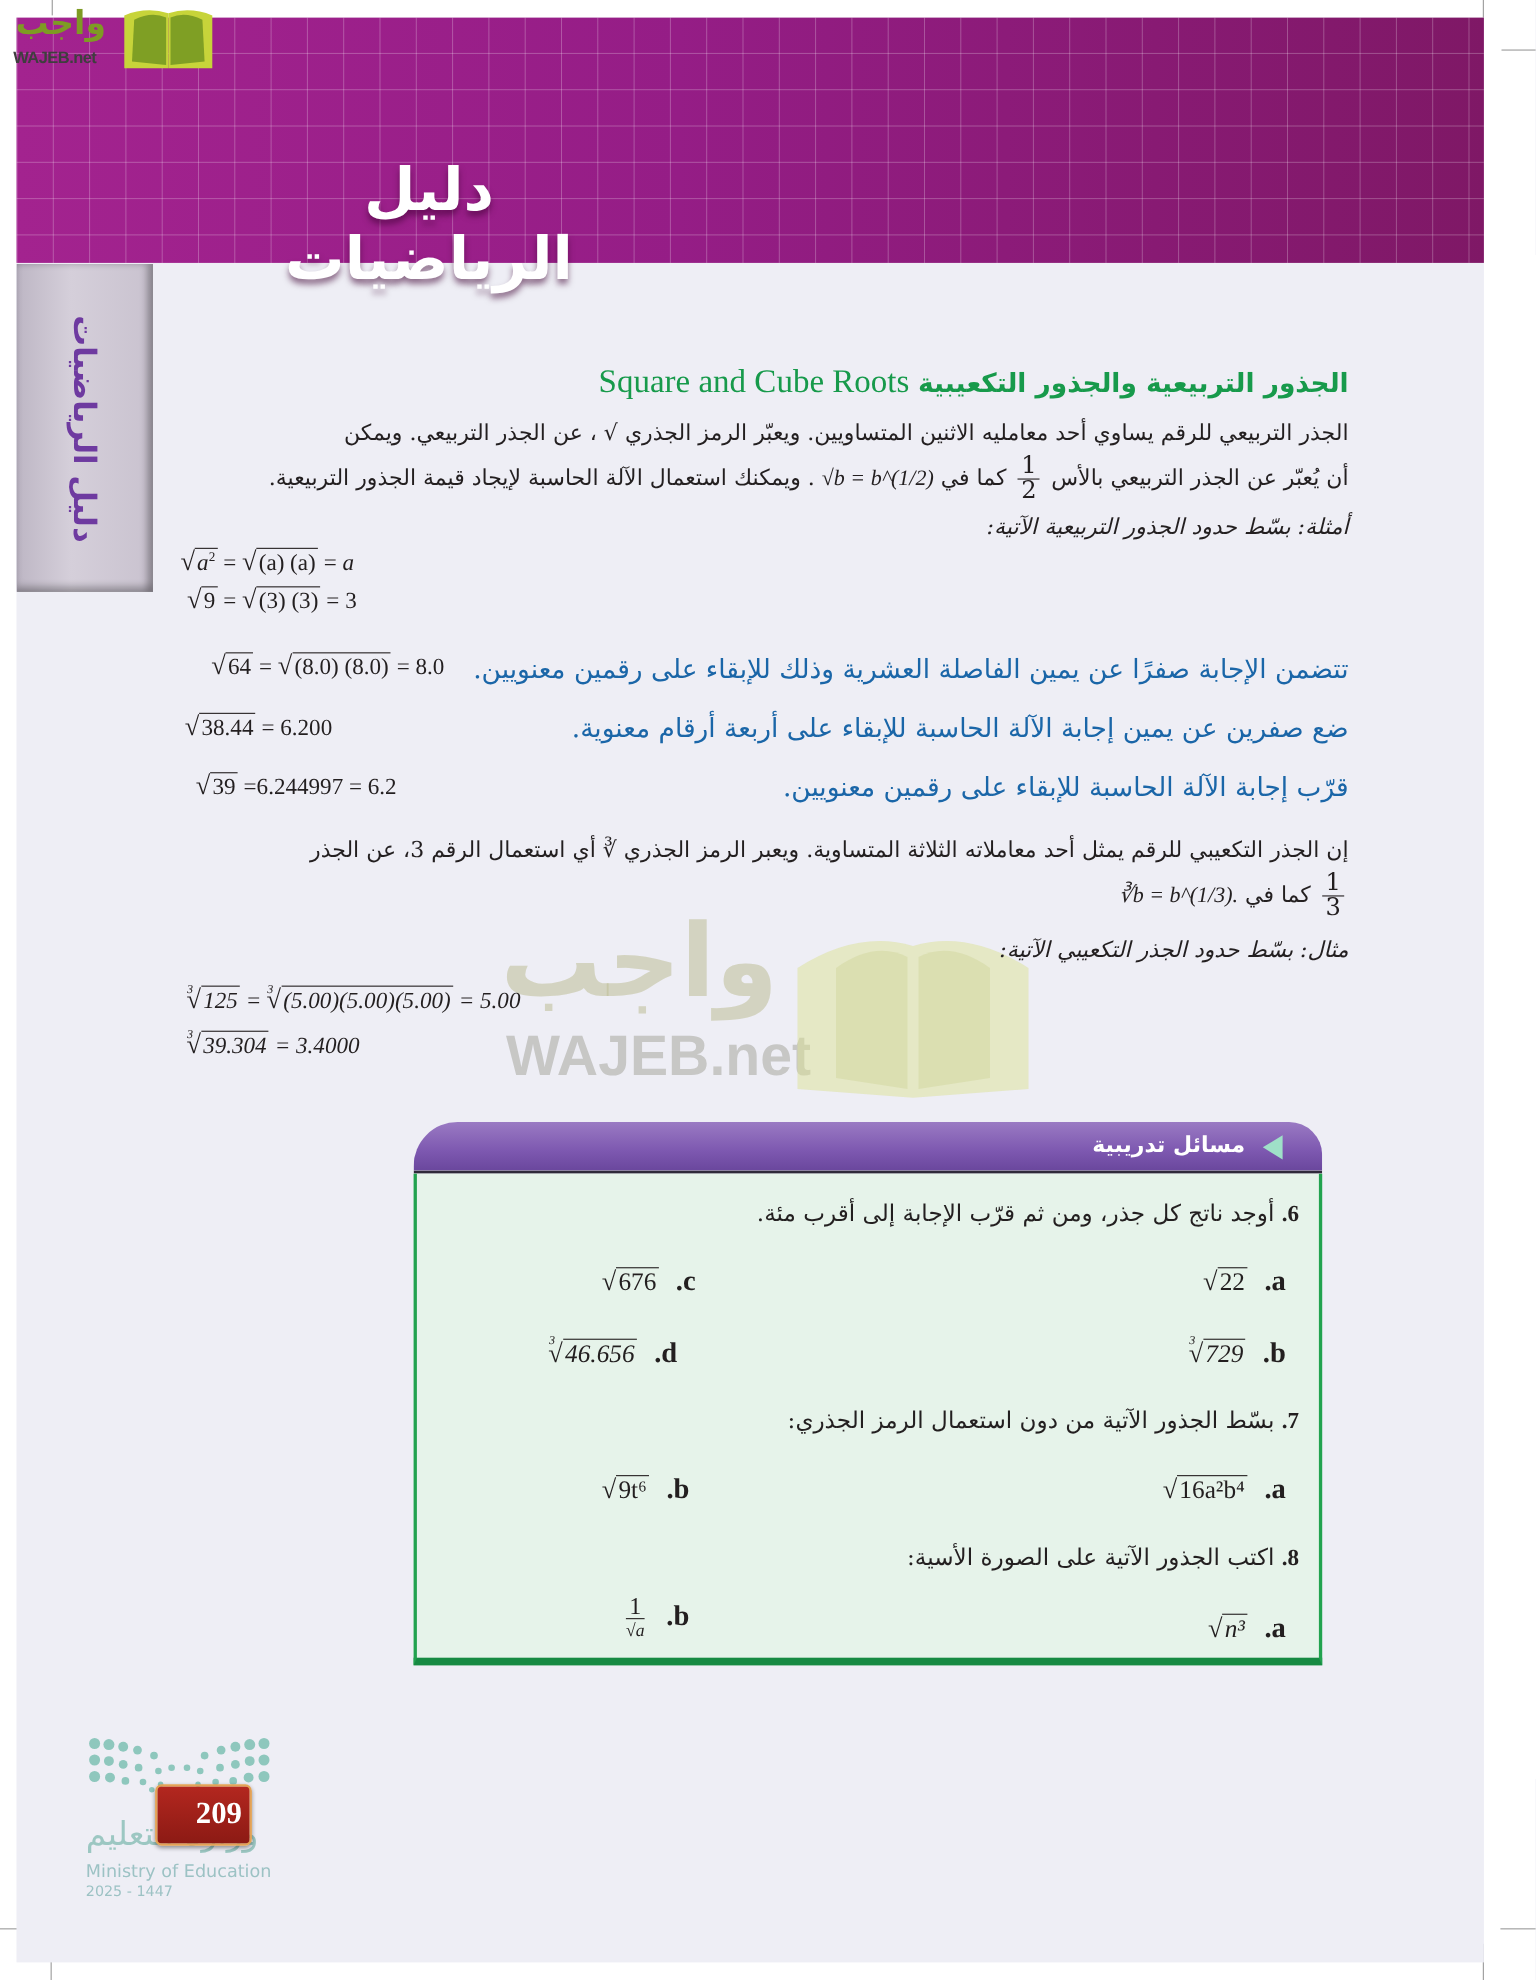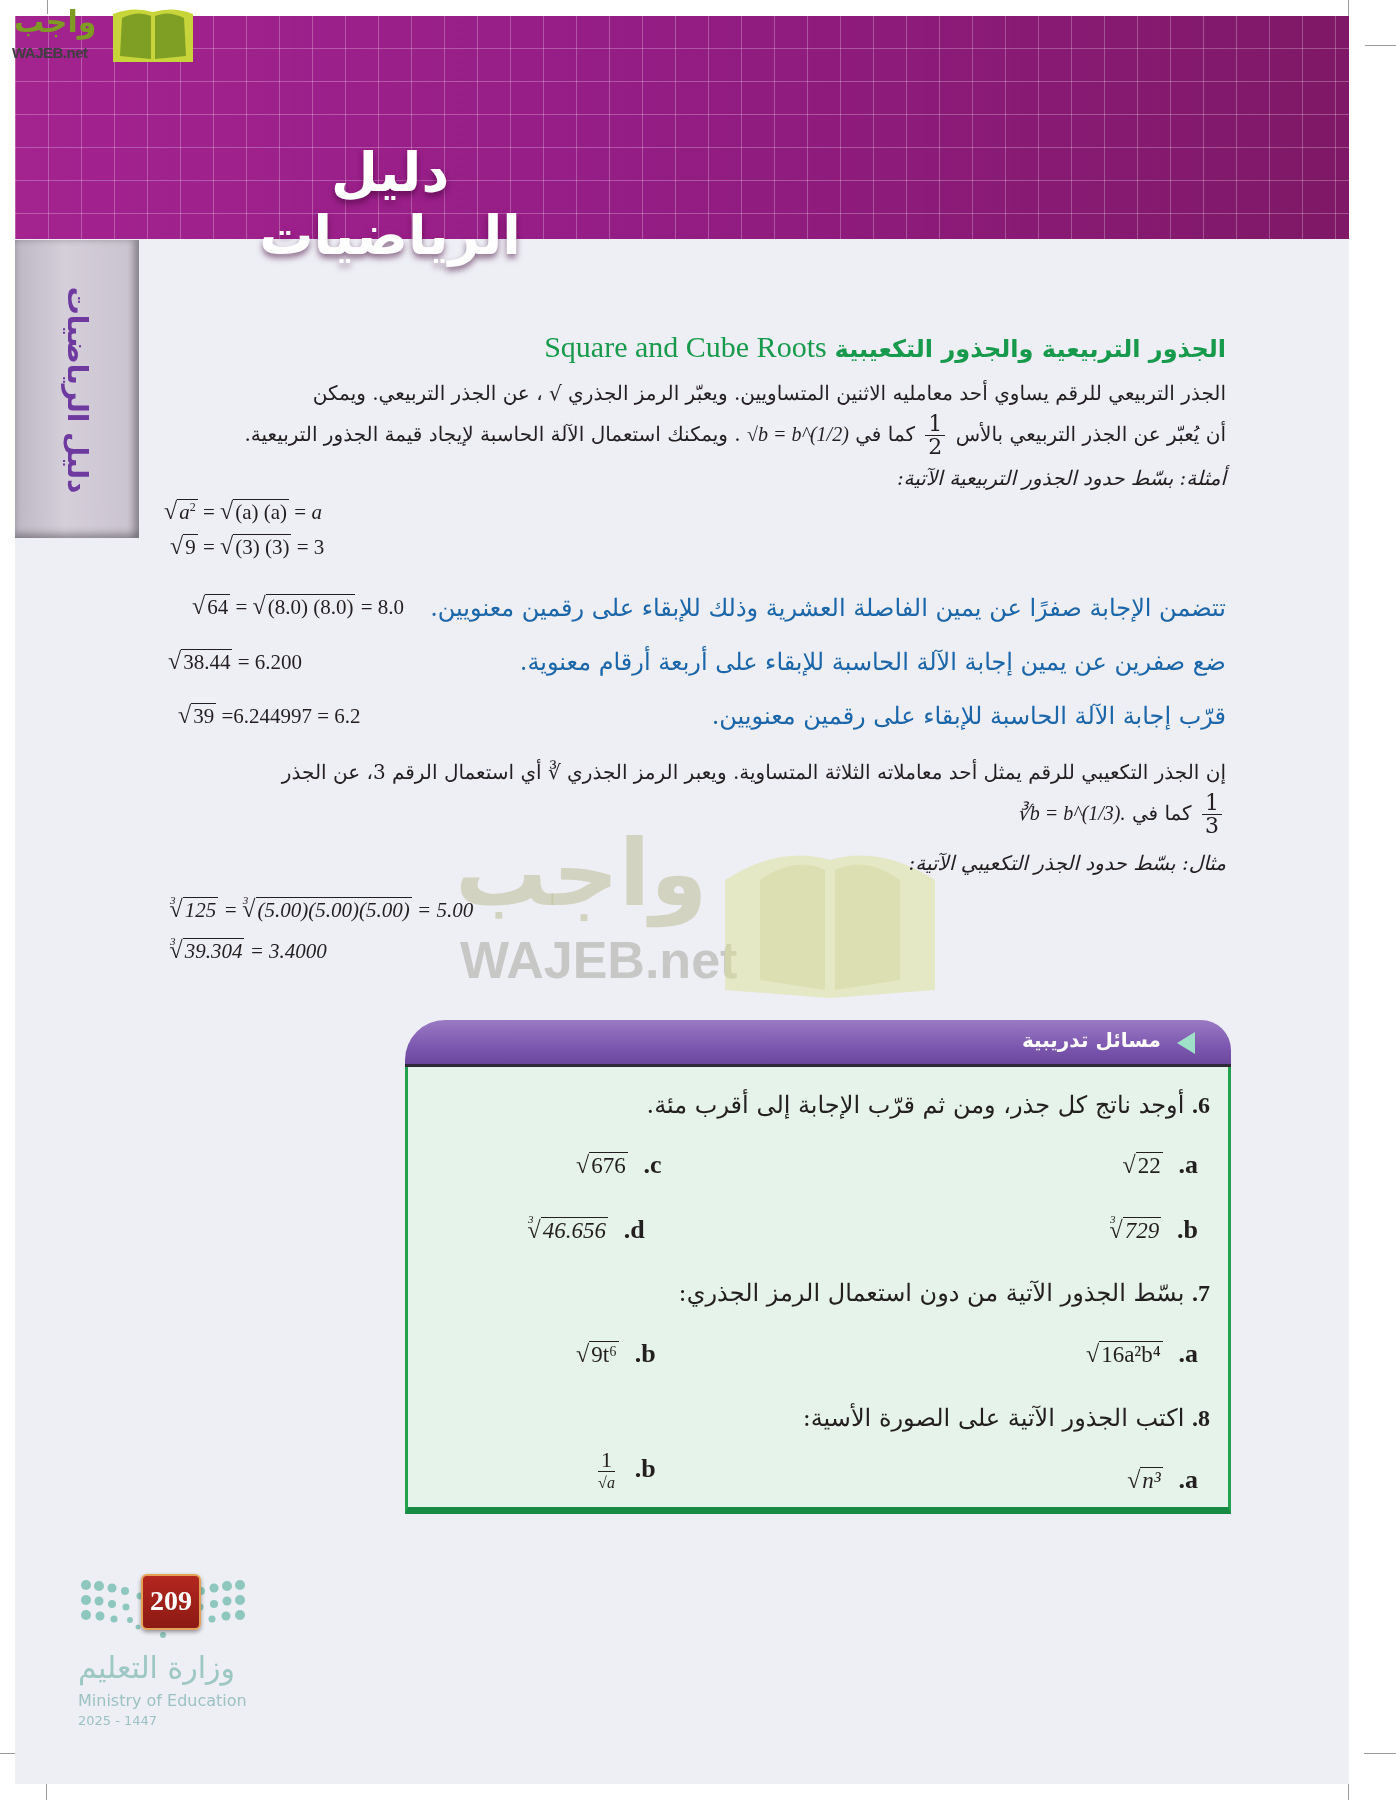--- a/index.html
+++ b/index.html
@@ -66,51 +66,51 @@
   sup.s { font-size:12px; }
   .idx { font-size:11px; vertical-align:top; position:relative; top:-2px; margin-right:-6px; }
 
   
   .wm { position:absolute; left:430px; top:830px; width:520px; height:170px; pointer-events:none; }
   .wm-ar { position:absolute; left:25px; top:-10px; font-family:"DejaVu Sans",sans-serif; font-weight:bold; font-size:92px; color:rgba(190,190,150,0.55); direction:rtl; }
   .wm-en { position:absolute; left:30px; top:100px; font-family:"Liberation Sans",sans-serif; font-weight:bold; font-size:52px; color:rgba(150,150,140,0.45); }
   .wm-book { position:absolute; left:290px; top:10px; width:220px; height:160px; }
 
   
-  .practice { position:absolute; left:405px; top:1020px; width:698px; height:498px; }
+  .practice { position:absolute; left:376px; top:1020px; width:698px; height:498px; }
   .practice-head {
     position:absolute; left:0; top:0; width:826px; height:44px;
     background:linear-gradient(180deg,#9a7ac3 0%,#7d58b0 60%,#6a479d 100%);
     border-radius:40px 30px 0 0;
     border-bottom:3px solid #2f2a3a;
   }
   .practice-head-label { position:absolute; right:70px; top:8px; color:#ffffff; font-family:"DejaVu Sans",sans-serif; font-weight:bold; font-size:20px; direction:rtl; }
   .practice-head-arrow { position:absolute; right:36px; top:12px; width:0; height:0; border-top:11px solid transparent; border-bottom:11px solid transparent; border-right:18px solid #9fe0c8; }
   .practice-body {
     position:absolute; left:0; top:47px; width:820px; height:440px;
     background:#e6f3ea; border-left:3px solid #22a24f; border-right:3px solid #22a24f;
     border-bottom:7px solid #178a43;
   }
-  .q { position:absolute; right:18px; font-size:24px; direction:rtl; white-space:nowrap; font-family:"DejaVu Serif",serif; }
+  .q { position:absolute; right:18px; font-size:21px; direction:rtl; white-space:nowrap; font-family:"DejaVu Serif",serif; }
   .q b { font-family:"Liberation Serif",serif; }
   .item { position:absolute; font-family:"Liberation Serif",serif; font-size:23px; white-space:nowrap; }
   .item .lbl { font-weight:bold; font-size:26px; margin-left:10px; }
 
   
   .ministry { position:absolute; left:70px; top:1575px; width:200px; height:160px; }
   .dots { position:absolute; left:8px; top:4px; width:170px; height:60px; }
   .min-ar { position:absolute; left:8px; top:75px; font-family:"DejaVu Sans",sans-serif; font-size:30px; color:#9cc7c2; direction:rtl; }
   .min-en { position:absolute; left:8px; top:116px; font-family:"DejaVu Sans",sans-serif; font-size:16px; color:#9cc2c4; }
   .min-year { position:absolute; left:8px; top:138px; font-family:"DejaVu Sans",sans-serif; font-size:13px; color:#9cc2c4; }
   .page-num {
-    position:absolute; left:141px; top:1574px; width:56px; height:52px;
+    position:absolute; left:141px; top:1622px; width:56px; height:52px;
     background:linear-gradient(180deg,#b3271f 0%,#8c1a14 100%);
     border:2px solid #e3a255; border-radius:6px;
     color:#ffffff; font-family:"Liberation Serif",serif; font-weight:bold; font-size:28px;
-    text-align:center; line-height:50px; box-shadow:0 2px 4px rgba(0,0,0,0.4);
+    text-align:center; line-height:50px; box-shadow:0 2px 4px rgba(0,0,0,0.4);padding-left:28px;
   }
 </style>
 </head>
 <body>
 
 <div class="crop" style="left:47px;top:0;width:1px;height:14px;"></div>
 <div class="crop" style="left:1348px;top:0;width:1px;height:30px;"></div>
 <div class="crop" style="left:1365px;top:45px;width:31px;height:1px;"></div>
 <div class="crop" style="left:0;top:1753px;width:32px;height:1px;"></div>
 <div class="crop" style="left:1364px;top:1753px;width:32px;height:1px;"></div>

